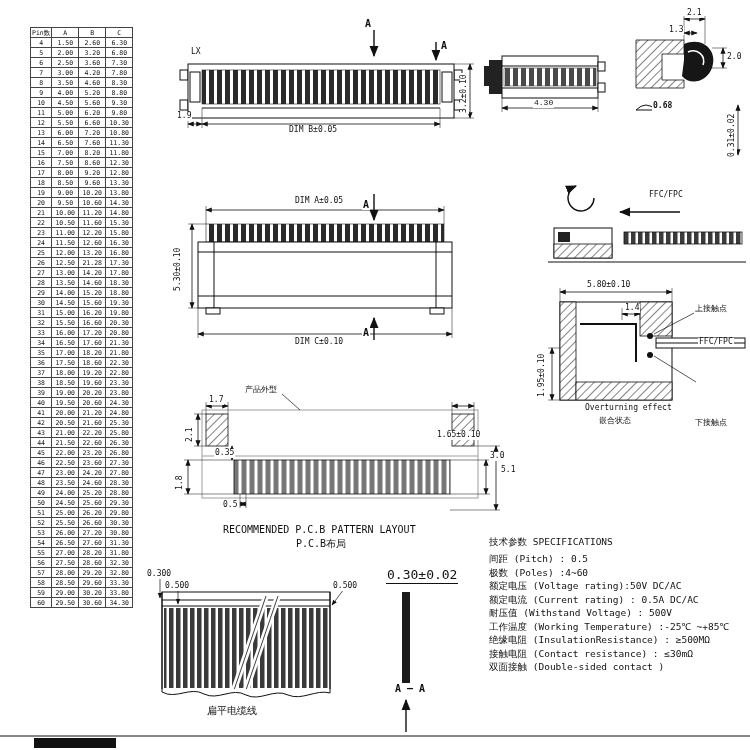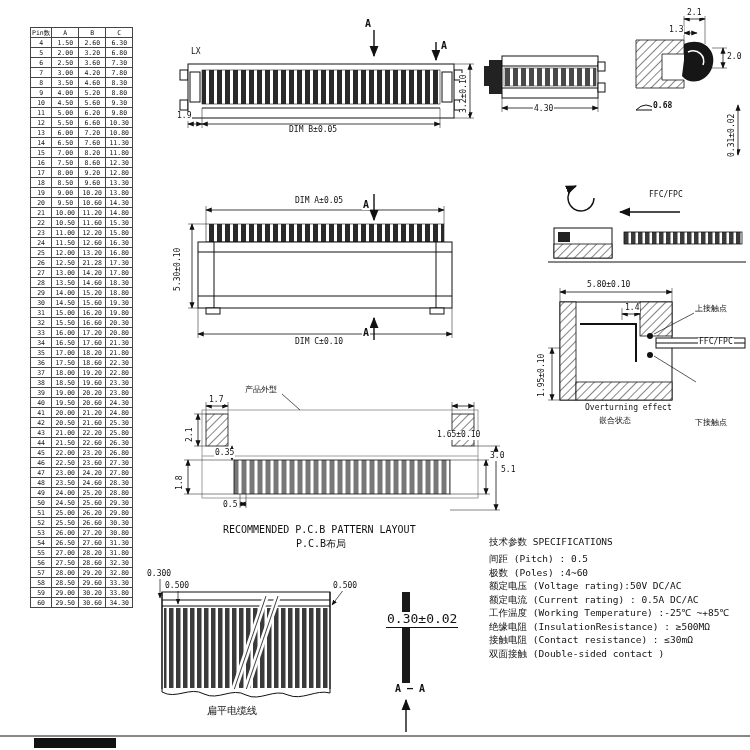--- a/index.html
+++ b/index.html
@@ -566,21 +566,21 @@
   <div class="ann-layer">
       <div class="lbl" style="left: 190px; top: 48px;">LX</div>
       <div class="lbl sec" style="left: 364px; top: 18px;">A</div>
       <div class="lbl sec" style="left: 440px; top: 40px;">A</div>
       <div class="lbl" style="left: 176px; top: 112px;">1.9</div>
       <div class="lbl" style="left: 288px; top: 126px; text-align: right;">DIM B±0.05</div>
       <div class="lbl" style="left: 460px; top: 114px; transform-origin: 0px 0px; transform: rotate(-90deg);">3.2±0.10</div>
       <div class="lbl" style="left: 686px; top: 9px;">2.1</div>
       <div class="lbl" style="left: 668px; top: 26px;">1.3</div>
       <div class="lbl" style="left: 726px; top: 53px;">2.0</div>
-      <div class="lbl" style="left: 533px; top: 105px;">4.30</div>
+      <div class="lbl" style="left: 533px; top: 99px; font-family: Liberation Mono, monospace;">4.30</div>
       <div class="lbl" style="left: 652px; top: 102px; font-weight: bold;">0.68</div>
       <div class="lbl" style="left: 728px; top: 158px; transform-origin: 0px 0px; transform: rotate(-90deg);">0.31±0.02</div>
       <div class="lbl" style="left: 648px; top: 191px;">FFC/FPC</div>
       <div class="lbl" style="left: 294px; top: 197px;">DIM A±0.05</div>
       <div class="lbl sec" style="left: 362px; top: 199px;">A</div>
       <div class="lbl" style="left: 174px; top: 292px; transform-origin: 0px 0px; transform: rotate(-90deg);">5.30±0.10</div>
       <div class="lbl sec" style="left: 362px; top: 327px;">A</div>
       <div class="lbl" style="left: 294px; top: 338px;">DIM C±0.10</div>
       <div class="lbl" style="left: 586px; top: 281px;">5.80±0.10</div>
       <div class="lbl" style="left: 624px; top: 304px;">1.4</div>
@@ -597,32 +597,33 @@
       <div class="lbl" style="left: 214px; top: 449px;">0.35</div>
       <div class="lbl" style="left: 176px; top: 491px; transform-origin: 0px 0px; transform: rotate(-90deg);">1.8</div>
       <div class="lbl" style="left: 489px; top: 452px;">3.0</div>
       <div class="lbl" style="left: 500px; top: 466px;">5.1</div>
       <div class="lbl" style="left: 222px; top: 501px;">0.5</div>
       <div class="lbl cap" style="left: 222px; top: 524px;">RECOMMENDED P.C.B PATTERN LAYOUT</div>
       <div class="lbl cap" style="left: 295px; top: 538px;">P.C.B布局</div>
       <div class="lbl" style="left: 146px; top: 570px;">0.300</div>
       <div class="lbl" style="left: 164px; top: 582px;">0.500</div>
       <div class="lbl" style="left: 332px; top: 582px;">0.500</div>
-      <div class="lbl big" style="left: 386px; top: 568px; margin-top: 44px;">0.30±0.02</div>
+      <div class="lbl big" style="left: 386px; top: 568px;">0.30±0.02</div>
       <div class="lbl cap" style="left: 206px; top: 705px;">扁平电缆线</div>
       <div class="lbl sec" style="left: 394px; top: 683px;">A — A</div>
     </div>
 
   <div class="specs">
     <div class="spec-title">技术参数 SPECIFICATIONS</div>
     <div>
         <div class="spec-line">间距 (Pitch) : 0.5</div>
         <div class="spec-line">极数 (Poles) :4~60</div>
         <div class="spec-line">额定电压 (Voltage rating):50V DC/AC</div>
         <div class="spec-line">额定电流 (Current rating) : 0.5A DC/AC</div>
+        <div class="spec-line">耐压值 (Withstand Voltage) : 500V</div>
         <div class="spec-line">工作温度 (Working Temperature) :-25℃ ~+85℃</div>
         <div class="spec-line">绝缘电阻 (InsulationResistance) : ≥500MΩ</div>
         <div class="spec-line">接触电阻 (Contact resistance) : ≤30mΩ</div>
         <div class="spec-line">双面接触 (Double-sided contact )</div>
       </div>
   </div>
 
 </div>
 
 </body></html>

